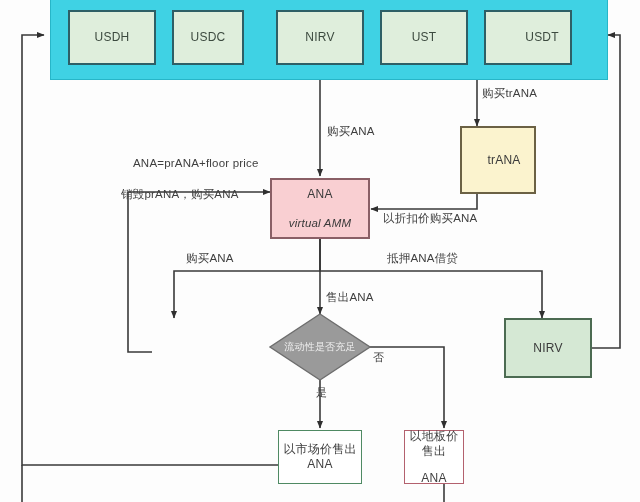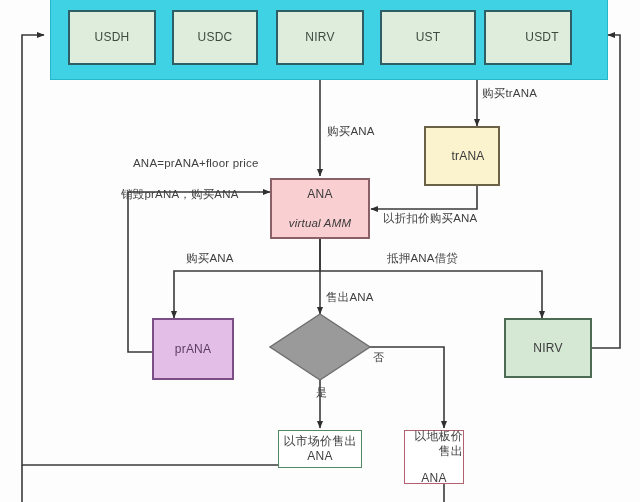--- a/index.html
+++ b/index.html
@@ -15,21 +15,21 @@
     overflow:hidden;
   }
   
   .node{
     position:absolute;
     box-sizing:border-box;
     display:flex;
     flex-direction:column;
     align-items:center;
     justify-content:center;
-    text-align:right;
+    text-align:center;
     font-size:12px;
     color:#3a3a3a;
     line-height:1.25;
     letter-spacing:.2px;
   }
   .pool-wrap{
     background:#3fd2e4;
     border:1px solid #27b6c8;
   }
   .pool-token{
@@ -130,52 +130,52 @@
     <g>
       <polygon points="320,314 370,347 320,380 270,347" fill="#9a9a9a" stroke="#6d6d6d" stroke-width="1.4"></polygon>
     </g>
   </svg>
 
   <div class="node pool-wrap" style="left:50px;top:-6px;width:558px;height:86px;"></div>
 
   <div class="node pool-token" style="left:68px;top:10px;width:88px;height:55px;">
     <span>USDH</span>
   </div>
-  <div class="node pool-token" style="left:172px;top:10px;width:86px;height:55px;">
+  <div class="node pool-token" style="left:172px;top:10px;width:72px;height:55px;">
     <span>USDC</span>
   </div>
   <div class="node pool-token" style="left:276px;top:10px;width:88px;height:55px;">
     <span>NIRV</span>
   </div>
-  <div class="node pool-token" style="left:380px;top:10px;width:96px;height:55px;">
+  <div class="node pool-token" style="left:380px;top:10px;width:88px;height:55px;">
     <span>UST</span>
   </div>
   <div class="node pool-token" style="left:484px;top:10px;width:88px;height:55px;padding-left:28px;">
     <span>USDT</span>
   </div>
 
-  <div class="node trana-box" style="left:424px;top:126px;width:76px;height:60px;padding-left:12px;">
+  <div class="node trana-box" style="left:460px;top:126px;width:76px;height:68px;padding-left:12px;">
     <span>trANA</span>
   </div>
 
   <div class="node ana-box" style="left:270px;top:178px;width:100px;height:61px;">
     <span>ANA</span>
     <span class="sub">virtual AMM</span>
   </div>
 
-  <div class="node prana-box" style="left:152px;top:318px;width:82px;height:62px;">
-    <span>prANA</span>
-  </div>
 
   <div class="node nirv-box" style="left:504px;top:318px;width:88px;height:60px;">
     <span>NIRV</span>
   </div>
 
-
-  <div class="node sell-market" style="left:278px;top:430px;width:84px;height:38px;">
+  <div class="node" style="left:270px;top:337px;width:100px;height:20px;font-size:10px;color:#efefef;">
+    <span>流动性是否充足</span>
+  </div>
+
+  <div class="node sell-market" style="left:278px;top:430px;width:84px;height:54px;">
     <span>以市场价售出</span>
     <span>ANA</span>
   </div>
 
   <div class="node sell-floor" style="left:404px;top:430px;width:60px;height:54px;gap:12px;">
     <span>以地板价售出</span>
     <span>ANA</span>
   </div>
 
   <div class="elabel" style="left:327px;top:124px;">购买ANA</div>

